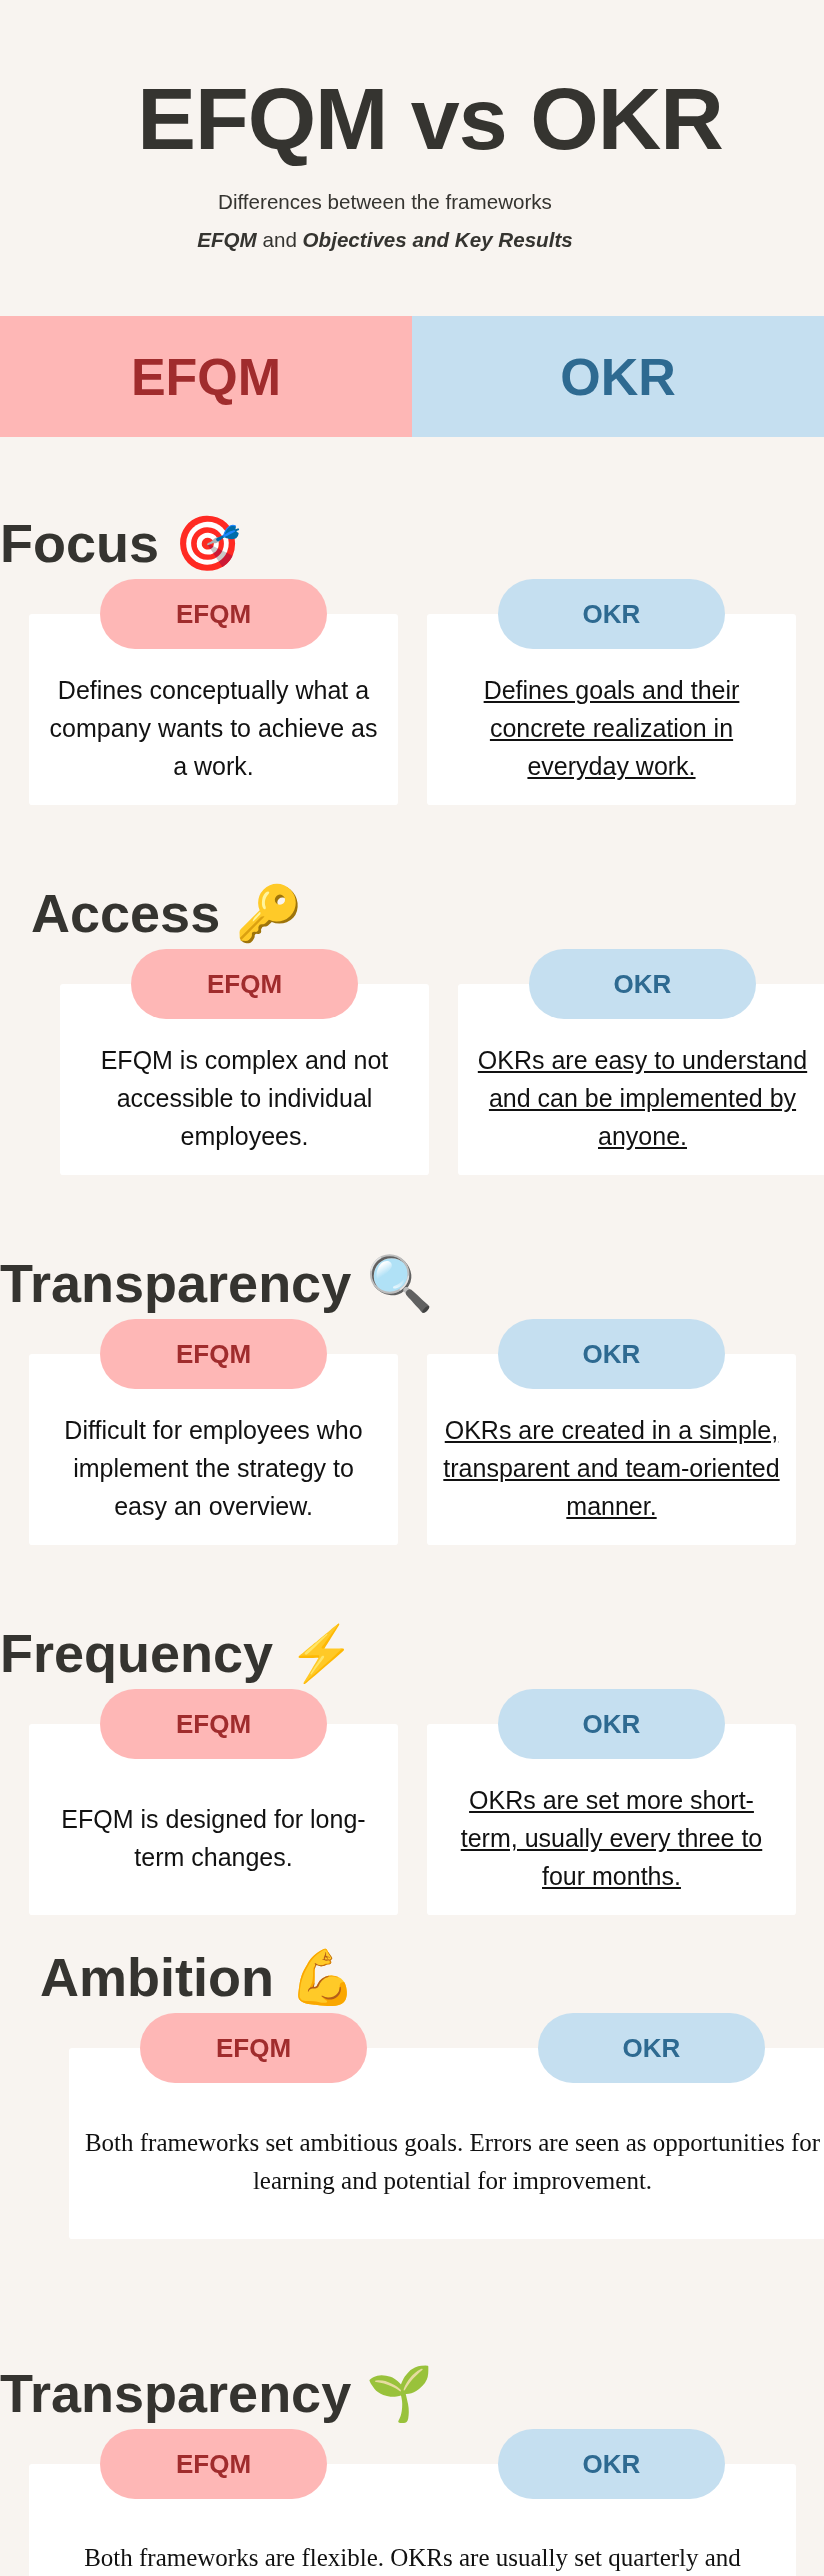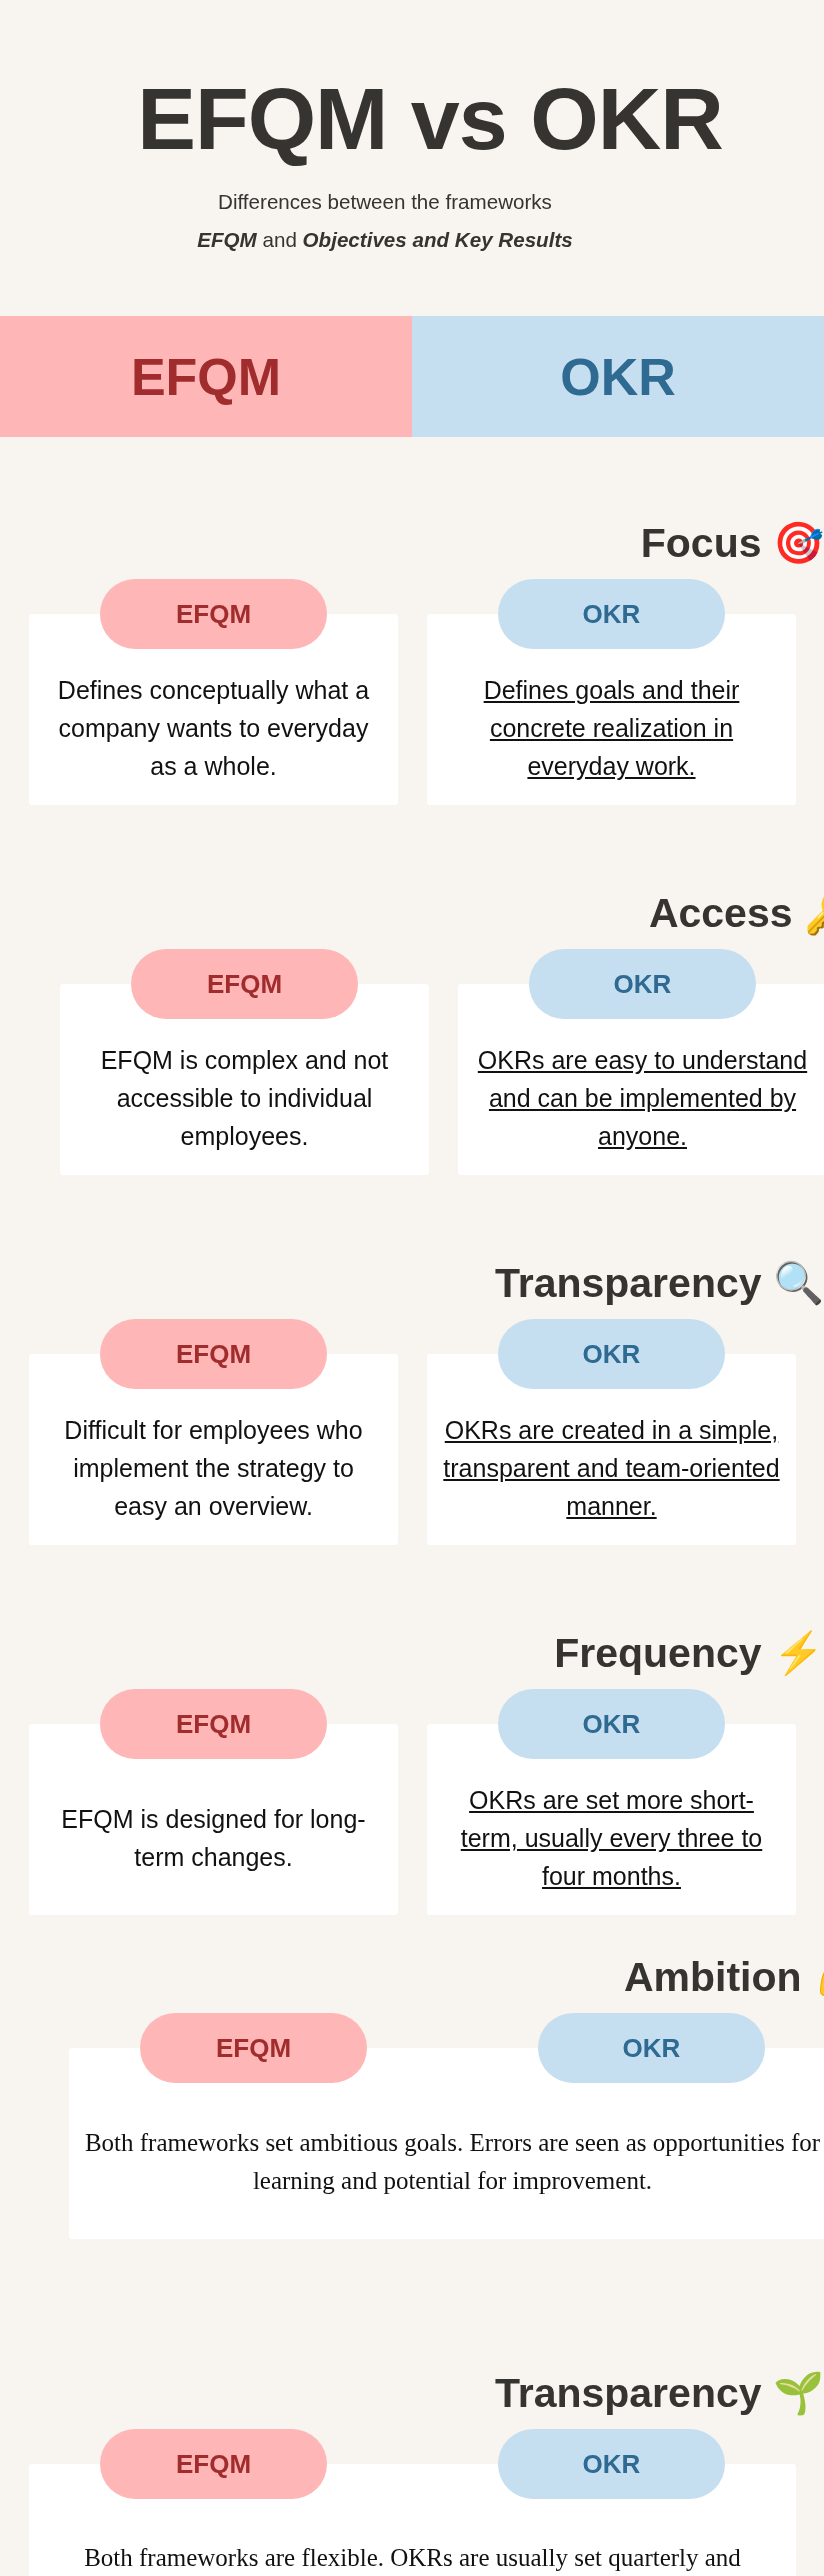--- a/index.html
+++ b/index.html
@@ -4,21 +4,21 @@
 <style>
   html, body { margin:0; padding:0; }
   body { width:824px; height:2951px; background:#f8f4f0; font-family:"Liberation Sans", sans-serif; color:#2f2e2b; position:relative; overflow:hidden; }
   .title { position:absolute; top:49px; left:0; width:824px; text-align:center; font-size:88px; font-weight:900; color:#353430; letter-spacing:-1px; margin:18px; line-height:103px; }
   .subtitle { position:absolute; top:183px; left:9px; width:728px; text-align:center; font-size:20.6px; line-height:38px; color:#353430;margin-left:12px; }
   .subtitle em { font-weight:bold; }
   .band { position:absolute; top:316px; height:121px; width:412px; display:flex; align-items:center; justify-content:center; font-size:52px; font-weight:900; }
   .band.efqm { left:0; background:#feb7b6; color:#a02c2d; }
   .band.okr { left:412px; background:#c5dff0; color:#2e6a91; }
   .section { position:absolute; left:0; width:824px; height:370px; }
-  .sec-title { position:absolute; top:0; left:0; width:824px; text-align:right; font-size:41px; font-weight:900; color:#353430; line-height:57px; }
+  .sec-title { position:absolute; top:0; left:0; width:824px; text-align:left; font-size:54px; font-weight:900; color:#353430; line-height:57px; }
   .card { position:absolute; background:#fff; border-radius:3.1px; display:flex; align-items:center; justify-content:center; text-align:center; font-size:25px; line-height:38px; color:#111; box-sizing:border-box; padding:57px 15.5px 20.6px 15.5px; }
   .card.left { left:29px; width:369px; top:99px; height:191px; }
   .card.right { left:427px; width:369px; top:99px; height:191px;text-decoration:underline; }
   .card.full { left:29px; width:767px; top:99px; height:191px;font-family:Liberation Serif, serif; }
   .pill { position:absolute; top:64px; width:227px; height:70px; border-radius:35px; display:flex; align-items:center; justify-content:center; font-size:26px; font-weight:bold; z-index:2; }
   .pill.efqm { left:100px; background:#feb7b6; color:#a02c2d; }
   .pill.okr { left:498px; background:#c5dff0; color:#2e6a91; }
 </style>
 </head>
 <body>
@@ -30,21 +30,21 @@
 </div>
 
 <div class="band efqm">EFQM</div>
 <div class="band okr">OKR</div>
 
 <div id="sections">
     <div class="section" style="top: 515px;">
       <div class="sec-title"><span>Focus</span> <span>🎯</span></div>
       <div class="pill efqm">EFQM</div>
       <div class="pill okr">OKR</div>
-      <div class="card left">Defines conceptually what a company wants to everyday as a whole.</div>
+      <div class="card left">Defines conceptually what a company wants to achieve as a work.</div>
       <div class="card right">Defines goals and their concrete realization in everyday work.</div>
     </div>
     <div class="section" style="top: 885px; margin-left: 31px;">
       <div class="sec-title"><span>Access</span> <span>🔑</span></div>
       <div class="pill efqm">EFQM</div>
       <div class="pill okr">OKR</div>
       <div class="card left">EFQM is complex and not accessible to individual employees.</div>
       <div class="card right">OKRs are easy to understand and can be implemented by anyone.</div>
     </div>
     <div class="section" style="top: 1255px; padding-left: 48px;">

